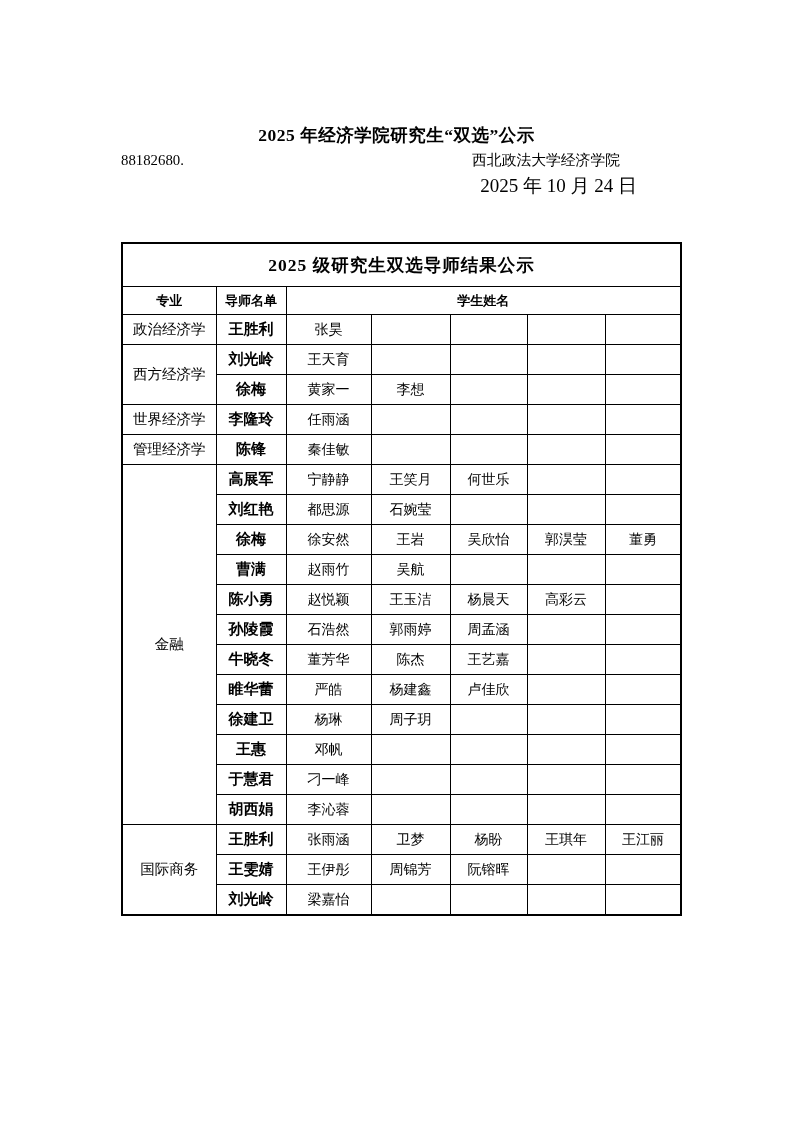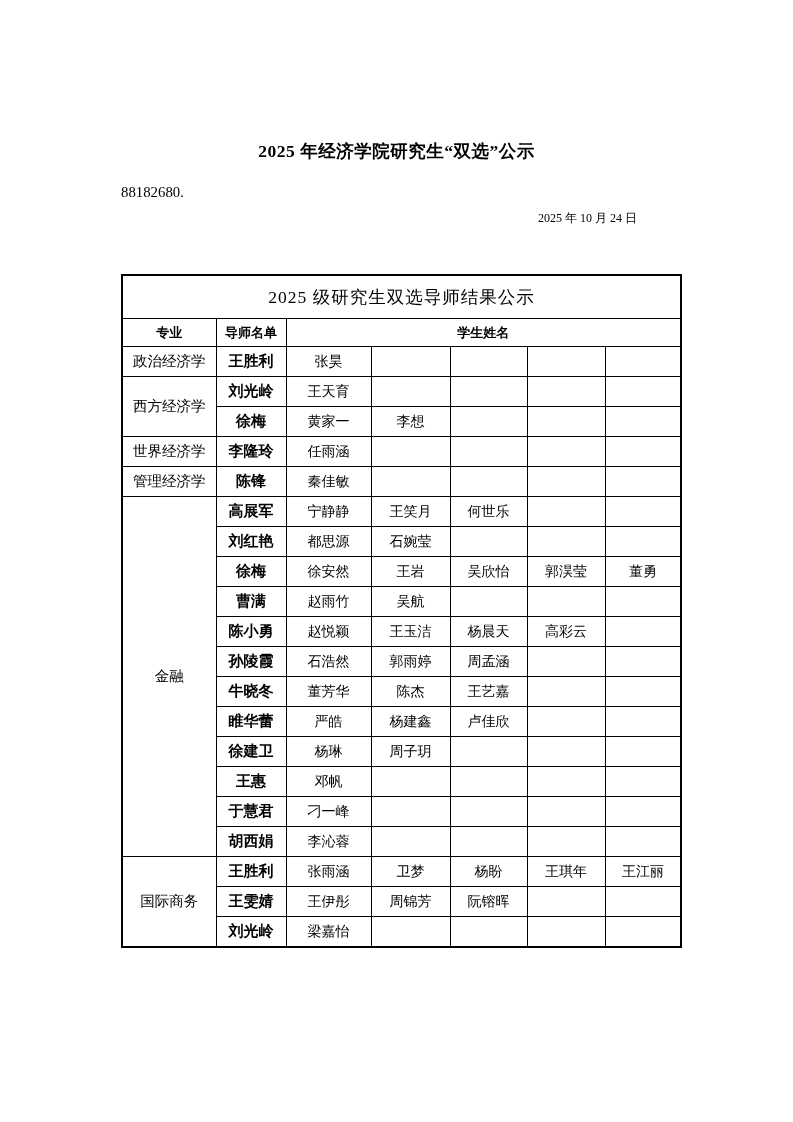--- a/index.html
+++ b/index.html
@@ -7,21 +7,21 @@
     position: relative;
     width: 793px;
     height: 1122px;
     margin: 0 auto;
     background: #ffffff;
     color: #000;
     font-family: "Liberation Serif", "DejaVu Serif", serif;
     overflow: hidden;
   }
   .doc-title {
-    margin: 16px;
+    margin: 0;
     padding-top: 123px;
     text-align: center;
     font-size: 17.5px;
     font-weight: bold;
     letter-spacing: 0.5px;
   }
   .para {
     margin: 46px 113px 0 121px;
     font-size: 14.8px;
     line-height: 26px;
@@ -33,21 +33,21 @@
     display: flex;
     justify-content: space-between;
     margin: 0 173px 0 121px;
     font-size: 14.8px;
     line-height: 26px;
     gap: 20px;
   }
   .date-line {
     text-align: right;
     margin-right: 156px;
-    font-size: 12px;
+    font-size: 19px;
     line-height: 26px;
     padding-left: 48px;
   }
   table.results {
     border-collapse: collapse;
     table-layout: fixed;
     width: 559px;
     margin: 43px 0 0 121px;
     border: 2px solid #000;
   }
@@ -55,21 +55,21 @@
     border: 1px solid #000;
     text-align: center;
     vertical-align: middle;
     padding: 0 2px;
     overflow: hidden;
     white-space: nowrap;
   }
   .tbl-title {
     height: 42px;
     font-size: 17.5px;
-    font-weight: normal;
+    font-weight: bold;
     letter-spacing: 1px;
     margin-left: 29px;
   }
   tr.hdr th {
     height: 27px;
     font-size: 13px;
     font-weight: bold;
   }
   td.major   { font-size: 14.5px; font-weight: normal; }
   td.advisor { font-size: 15px; font-weight: bold; height: 29px; }
@@ -78,20 +78,21 @@
 </head>
 <body>
 
 <div class="page">
 
   <h1 class="doc-title">2025 年经济学院研究生“双选”公示</h1>
 
 
   <div class="phone-sign-row">
     <span>88182680.</span>
+    <span>西北政法大学经济学院</span>
   </div>
 
   <div class="date-line">2025 年 10 月 24 日</div>
 
   <table class="results">
     <colgroup>
       <col style="width:94px">
         <col style="width:70px">
         <col style="width:85px">
       <col style="width:79px">

